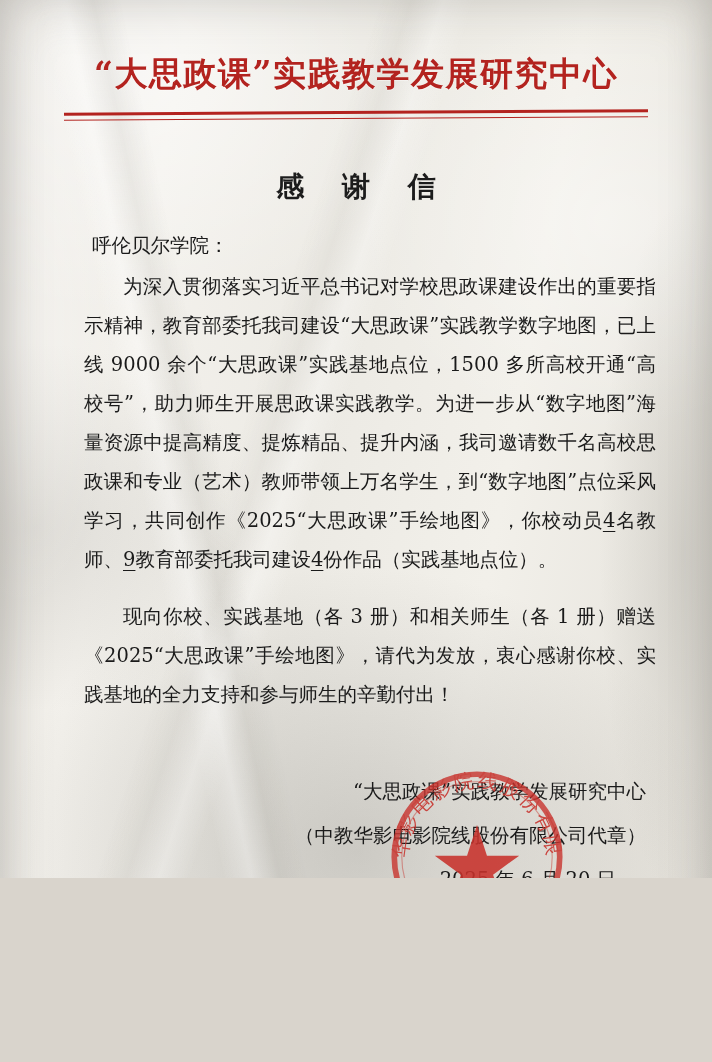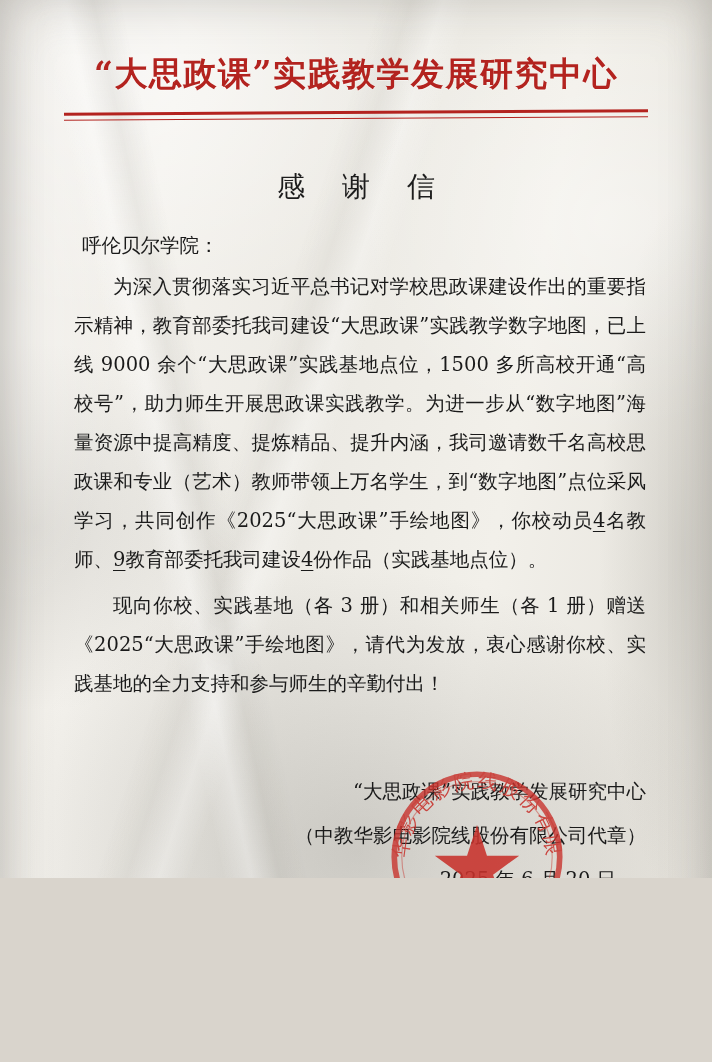--- a/index.html
+++ b/index.html
@@ -83,47 +83,47 @@
     transform: rotate(-0.35deg);
   }
 
   
   .letter-heading {
     position: absolute;
     top: 168px;
     left: 0; right: 0;
     text-align: center;
     font-size: 28px;
-    font-weight: normal;
+    font-weight: bold;
     color: #1c1c1c;
     letter-spacing: 14px;
     text-indent: 14px;
   }
 
   
   .body-block {
     position: absolute;
     top: 226px;
-    left: 74px;
+    left: 84px;
     width: 572px;
     color: #1a1a1a;
     font-size: 19.5px;
     line-height: 39px;
     text-align: justify;
   }
   .salutation {
     margin-bottom: 2px;
     padding-left: 8px;
   }
   .para {
     text-indent: 2em;
     margin: 0;
   }
   .para + .para {
-    margin-top: 7px;
+    margin-top: 18px;
   }
   .u {
     text-decoration: underline;
     text-underline-offset: 4px;
   }
 
   
   .sign-block {
     position: absolute;
     top: 770px;

